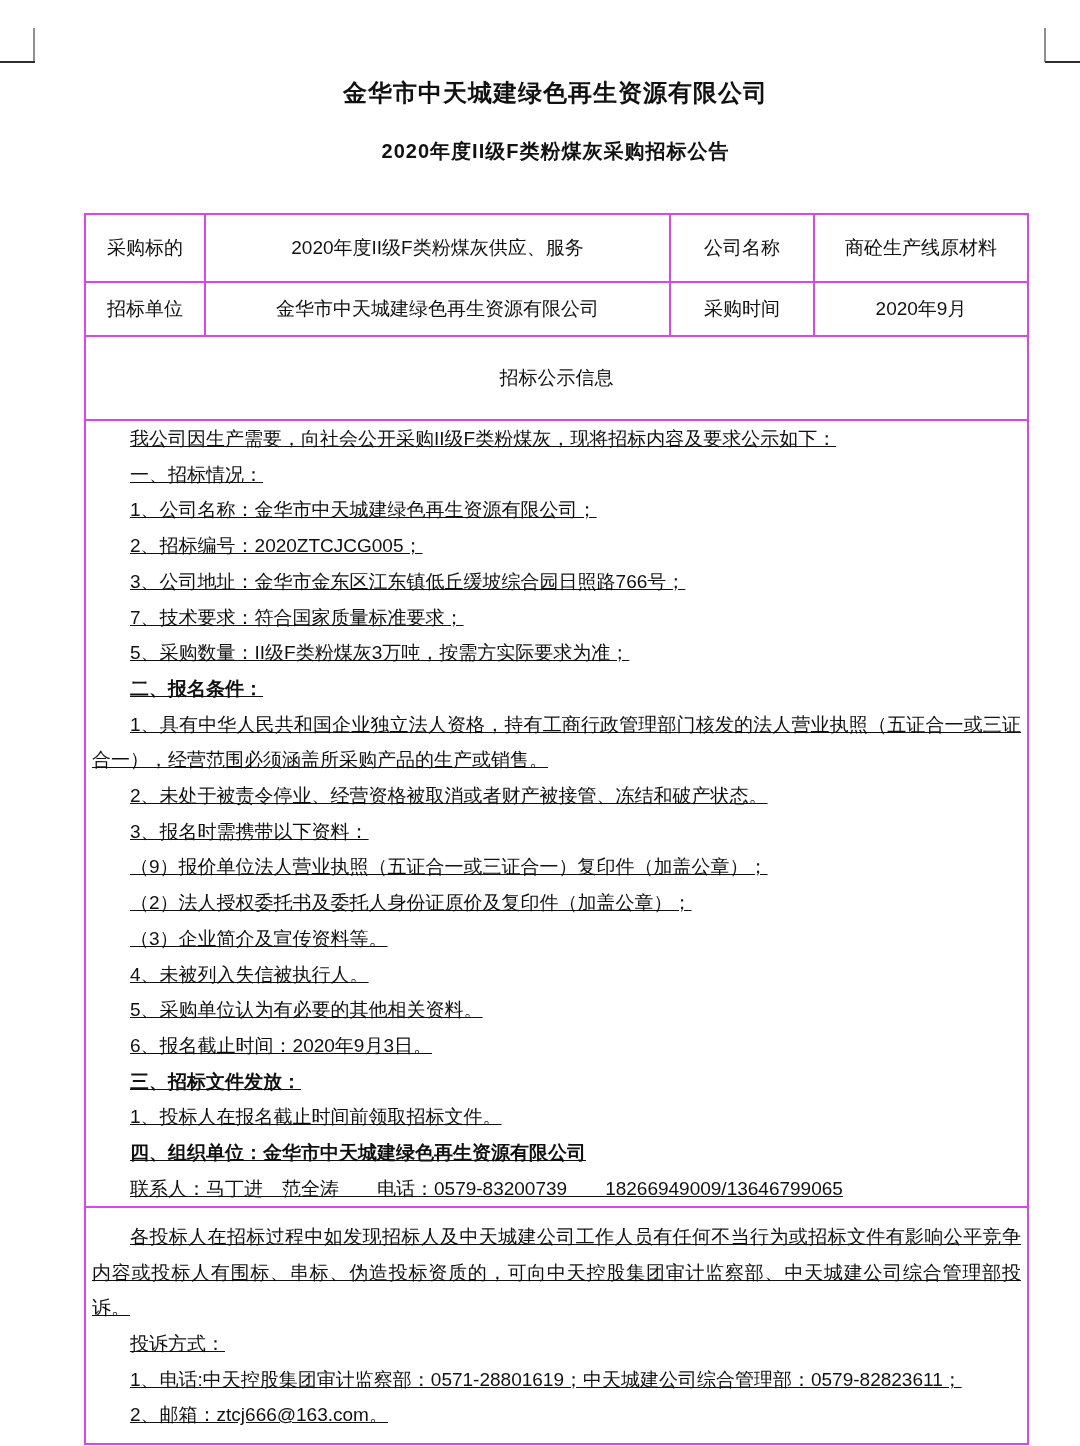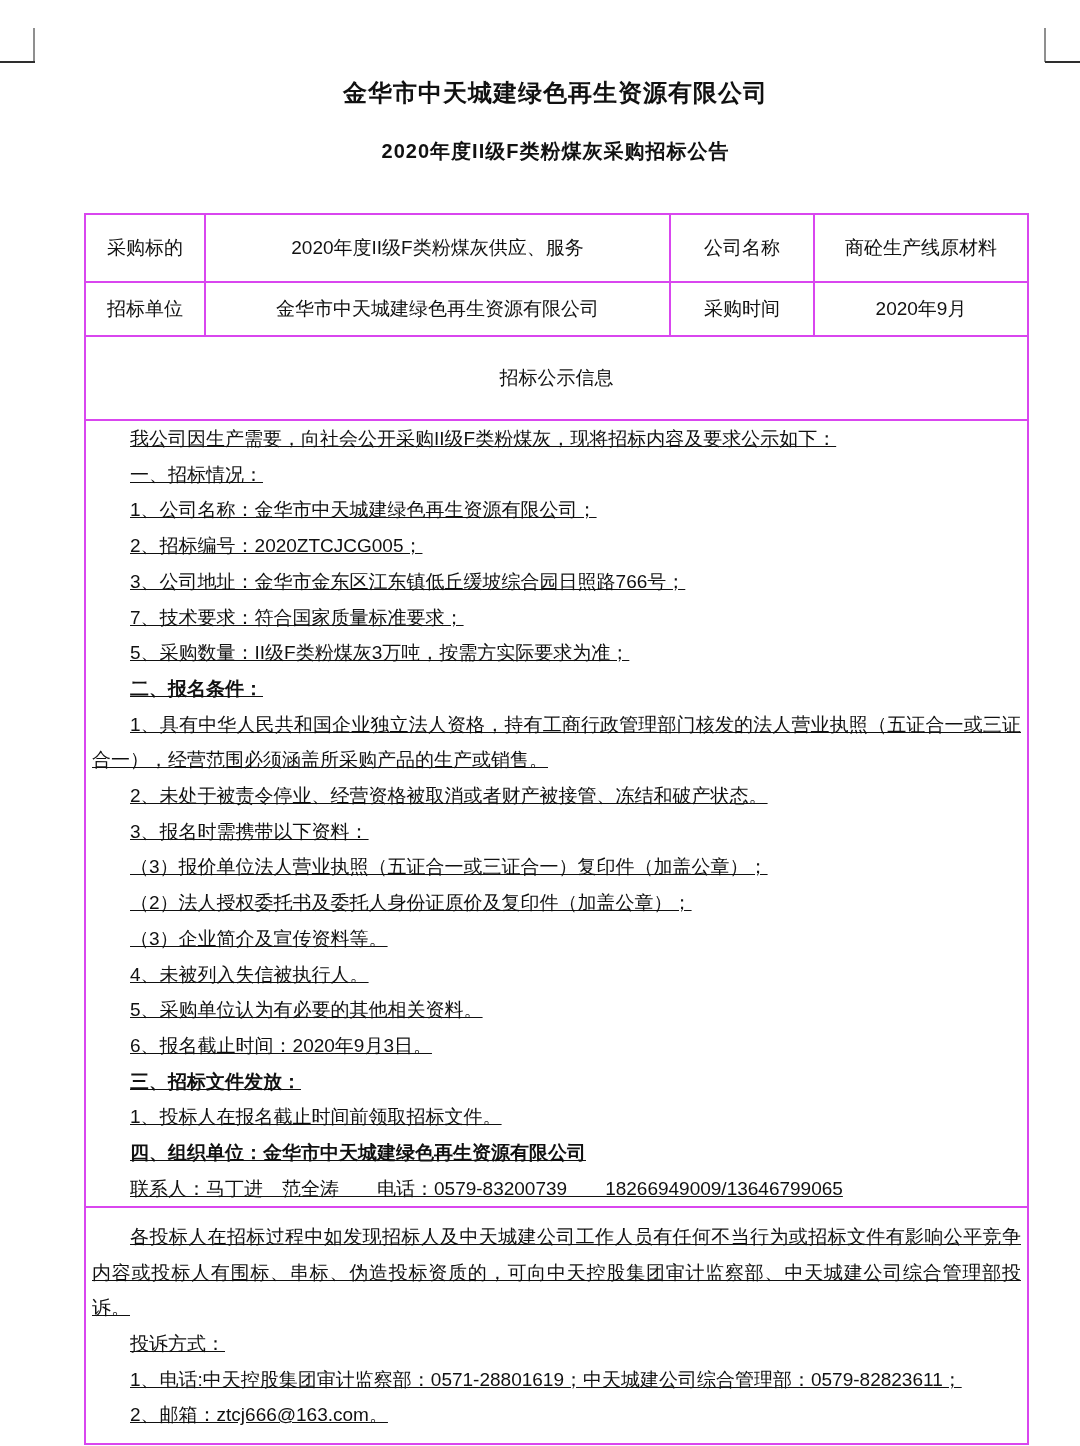--- a/index.html
+++ b/index.html
@@ -120,21 +120,21 @@
           <p class="para">一、招标情况：</p>
           <p class="para">1、公司名称：金华市中天城建绿色再生资源有限公司；</p>
           <p class="para">2、招标编号：2020ZTCJCG005；</p>
           <p class="para">3、公司地址：金华市金东区江东镇低丘缓坡综合园日照路766号；</p>
           <p class="para">7、技术要求：符合国家质量标准要求；</p>
           <p class="para">5、采购数量：II级F类粉煤灰3万吨，按需方实际要求为准；</p>
           <p class="para bold">二、报名条件：</p>
           <p class="para">1、具有中华人民共和国企业独立法人资格，持有工商行政管理部门核发的法人营业执照（五证合一或三证合一），经营范围必须涵盖所采购产品的生产或销售。</p>
           <p class="para">2、未处于被责令停业、经营资格被取消或者财产被接管、冻结和破产状态。</p>
           <p class="para">3、报名时需携带以下资料：</p>
-          <p class="para">（3）报价单位法人营业执照（五证合一或三证合一）复印件（加盖公章）；</p>
+          <p class="para">（9）报价单位法人营业执照（五证合一或三证合一）复印件（加盖公章）；</p>
           <p class="para">（2）法人授权委托书及委托人身份证原价及复印件（加盖公章）；</p>
           <p class="para">（3）企业简介及宣传资料等。</p>
           <p class="para">4、未被列入失信被执行人。</p>
           <p class="para">5、采购单位认为有必要的其他相关资料。</p>
           <p class="para">6、报名截止时间：2020年9月3日。</p>
           <p class="para bold">三、招标文件发放：</p>
           <p class="para">1、投标人在报名截止时间前领取招标文件。</p>
           <p class="para bold">四、组织单位：金华市中天城建绿色再生资源有限公司</p>
           <p class="para">联系人：马丁进　范全涛　　电话：0579-83200739　　18266949009/13646799065</p>
         </td>

